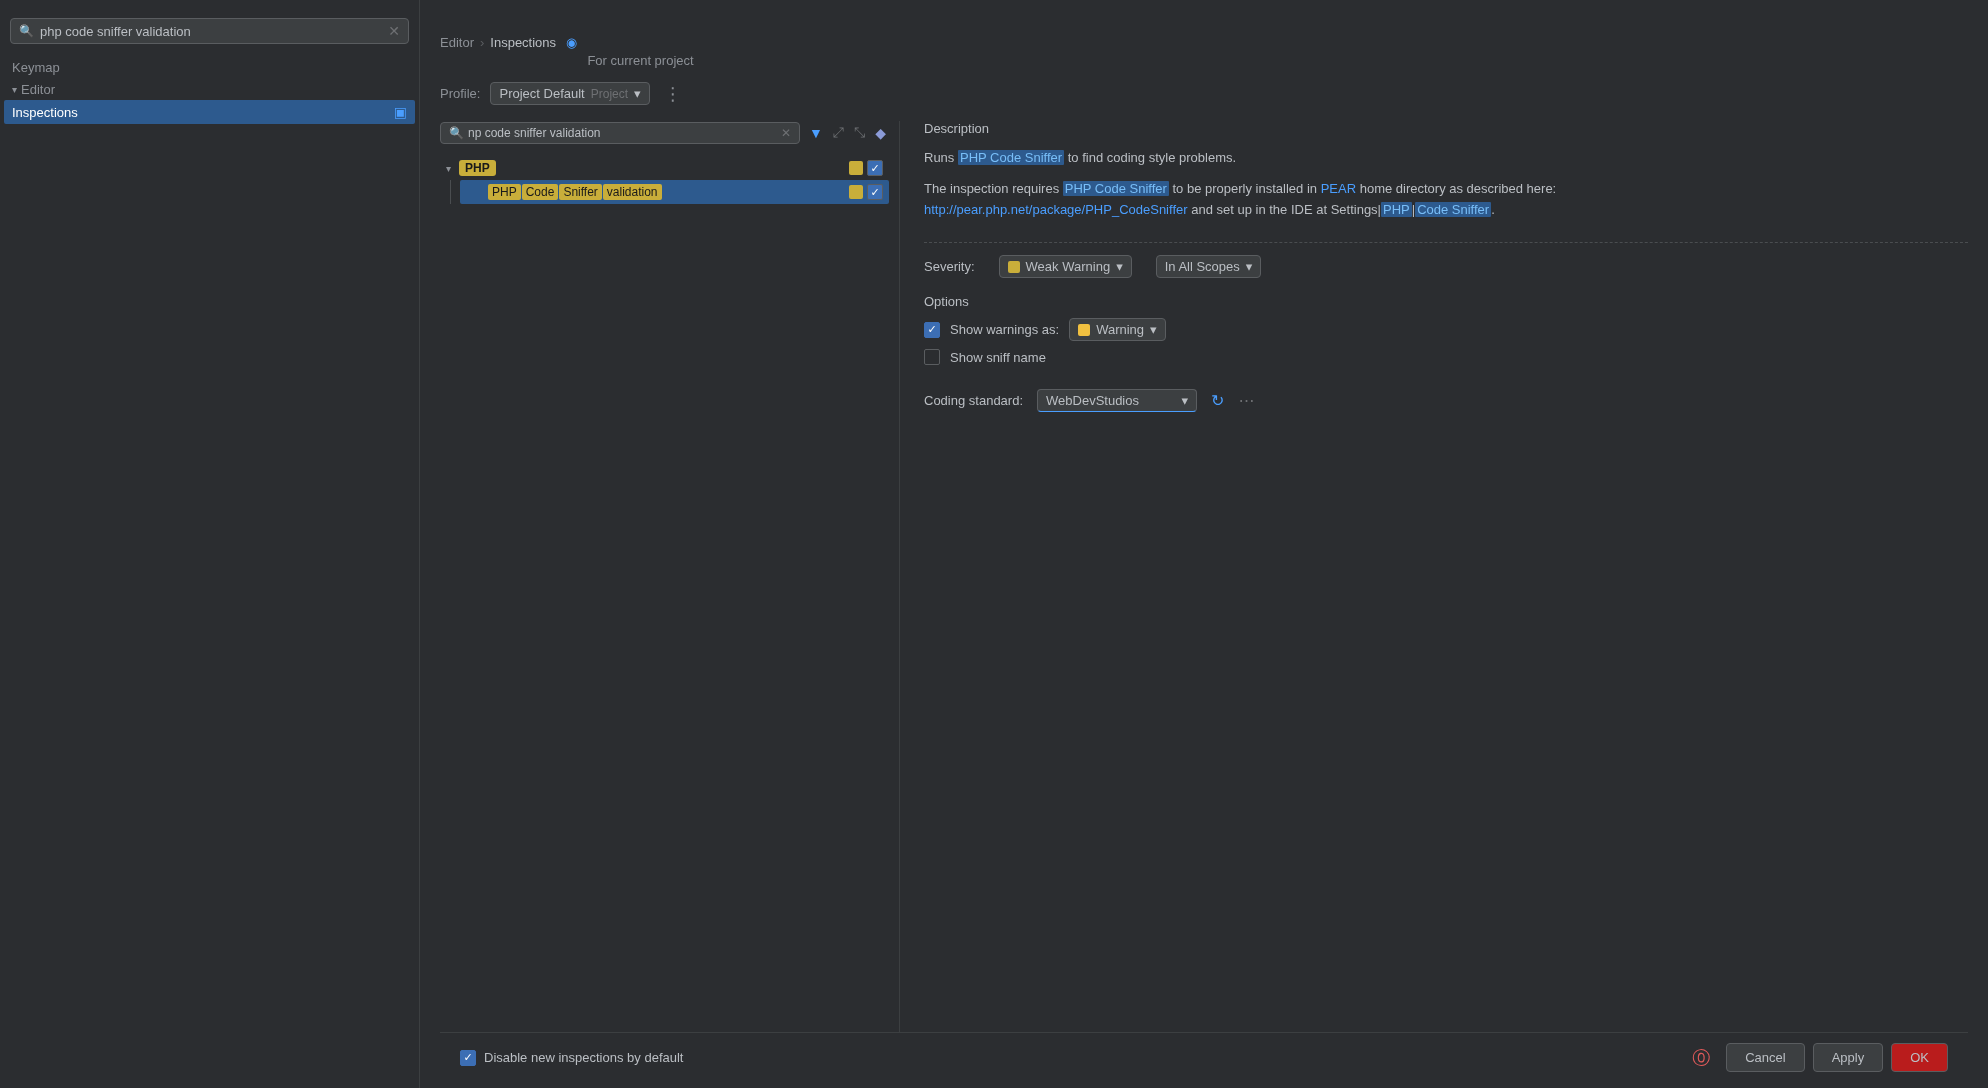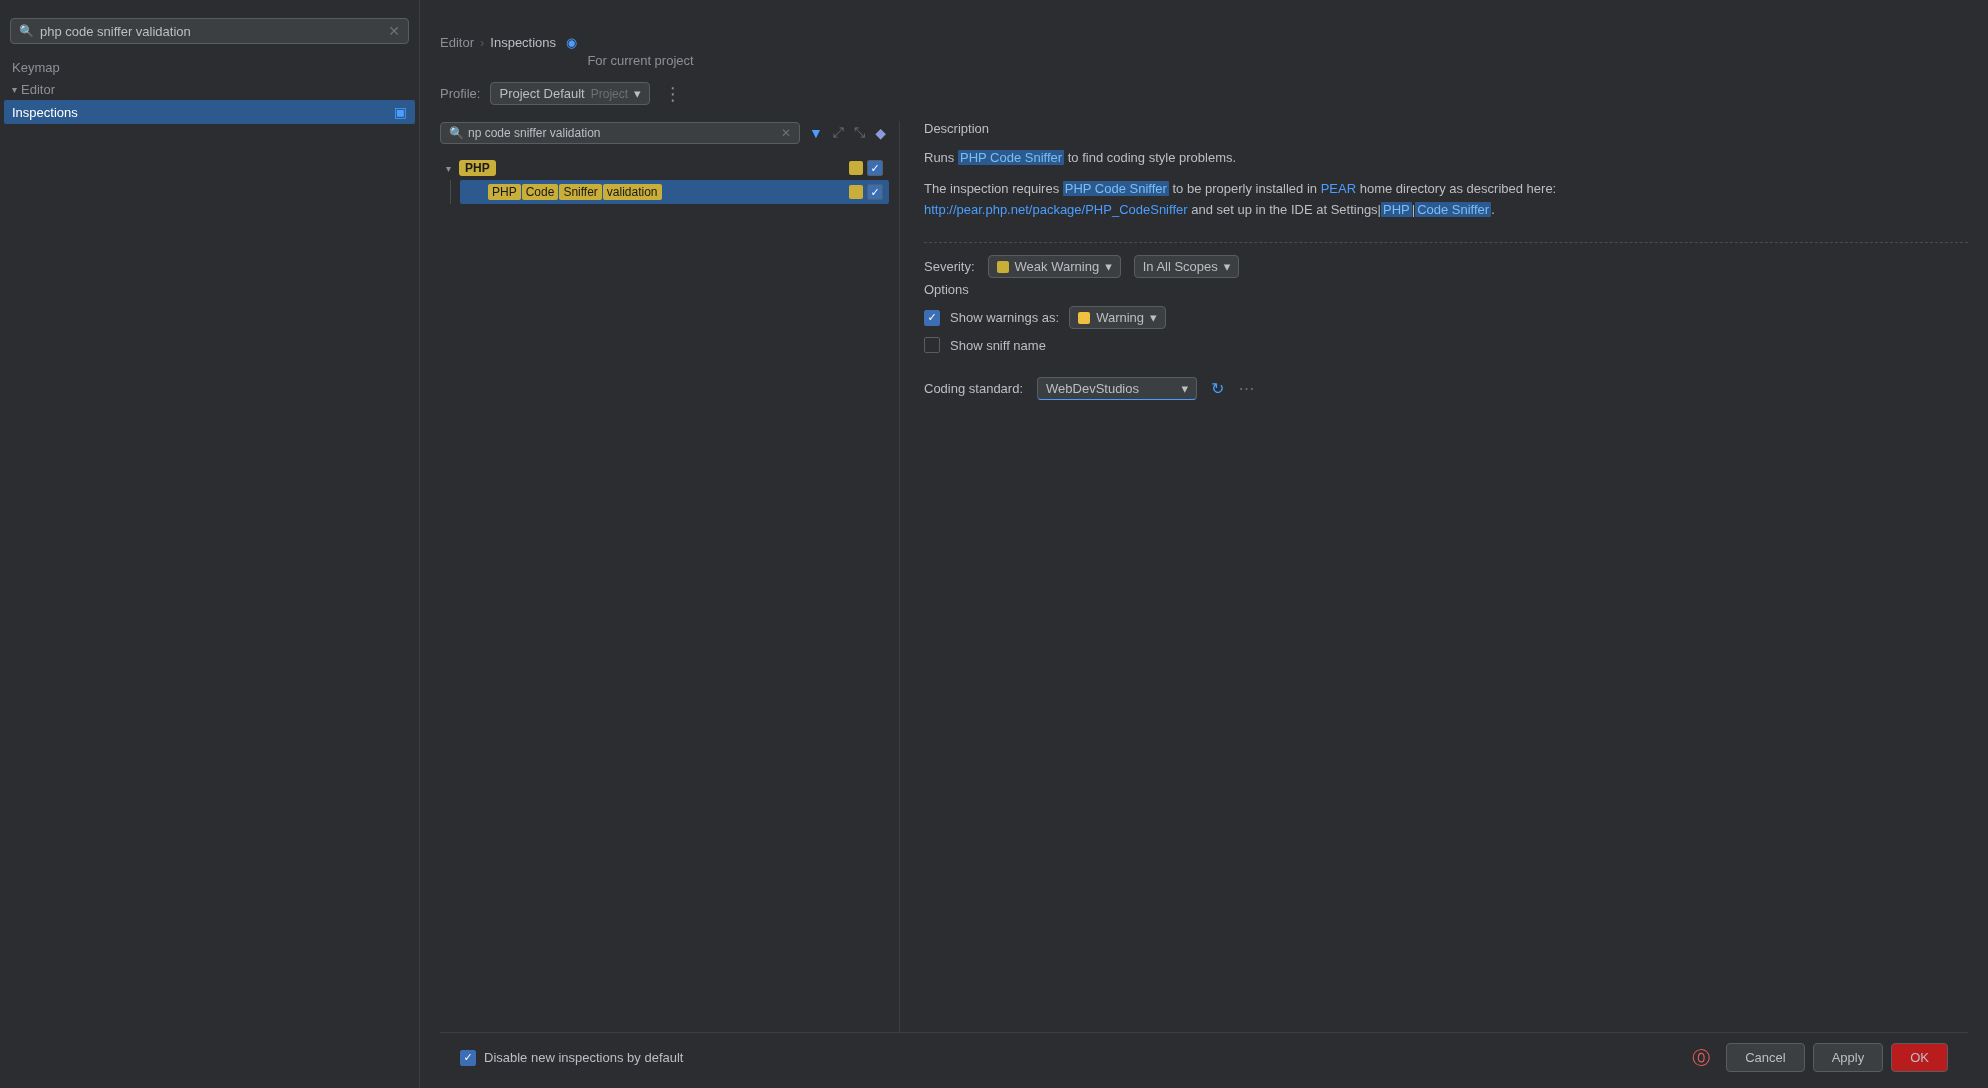--- a/index.html
+++ b/index.html
@@ -369,22 +369,22 @@
 
     .desc-divider {
       border: none;
       border-top: 1px dashed #4a4d50;
       margin: 12px 0;
     }
 
     .severity-row {
       display: flex;
       align-items: center;
-      gap: 13px;
-      margin-bottom: 4px;
+      gap: 24px;
+      margin-bottom: 16px;
     }
 
     .severity-label {
       color: #bbbfc4;
       font-size: 13px;
     }
 
     .severity-dropdown {
       display: flex;
       align-items: center;

